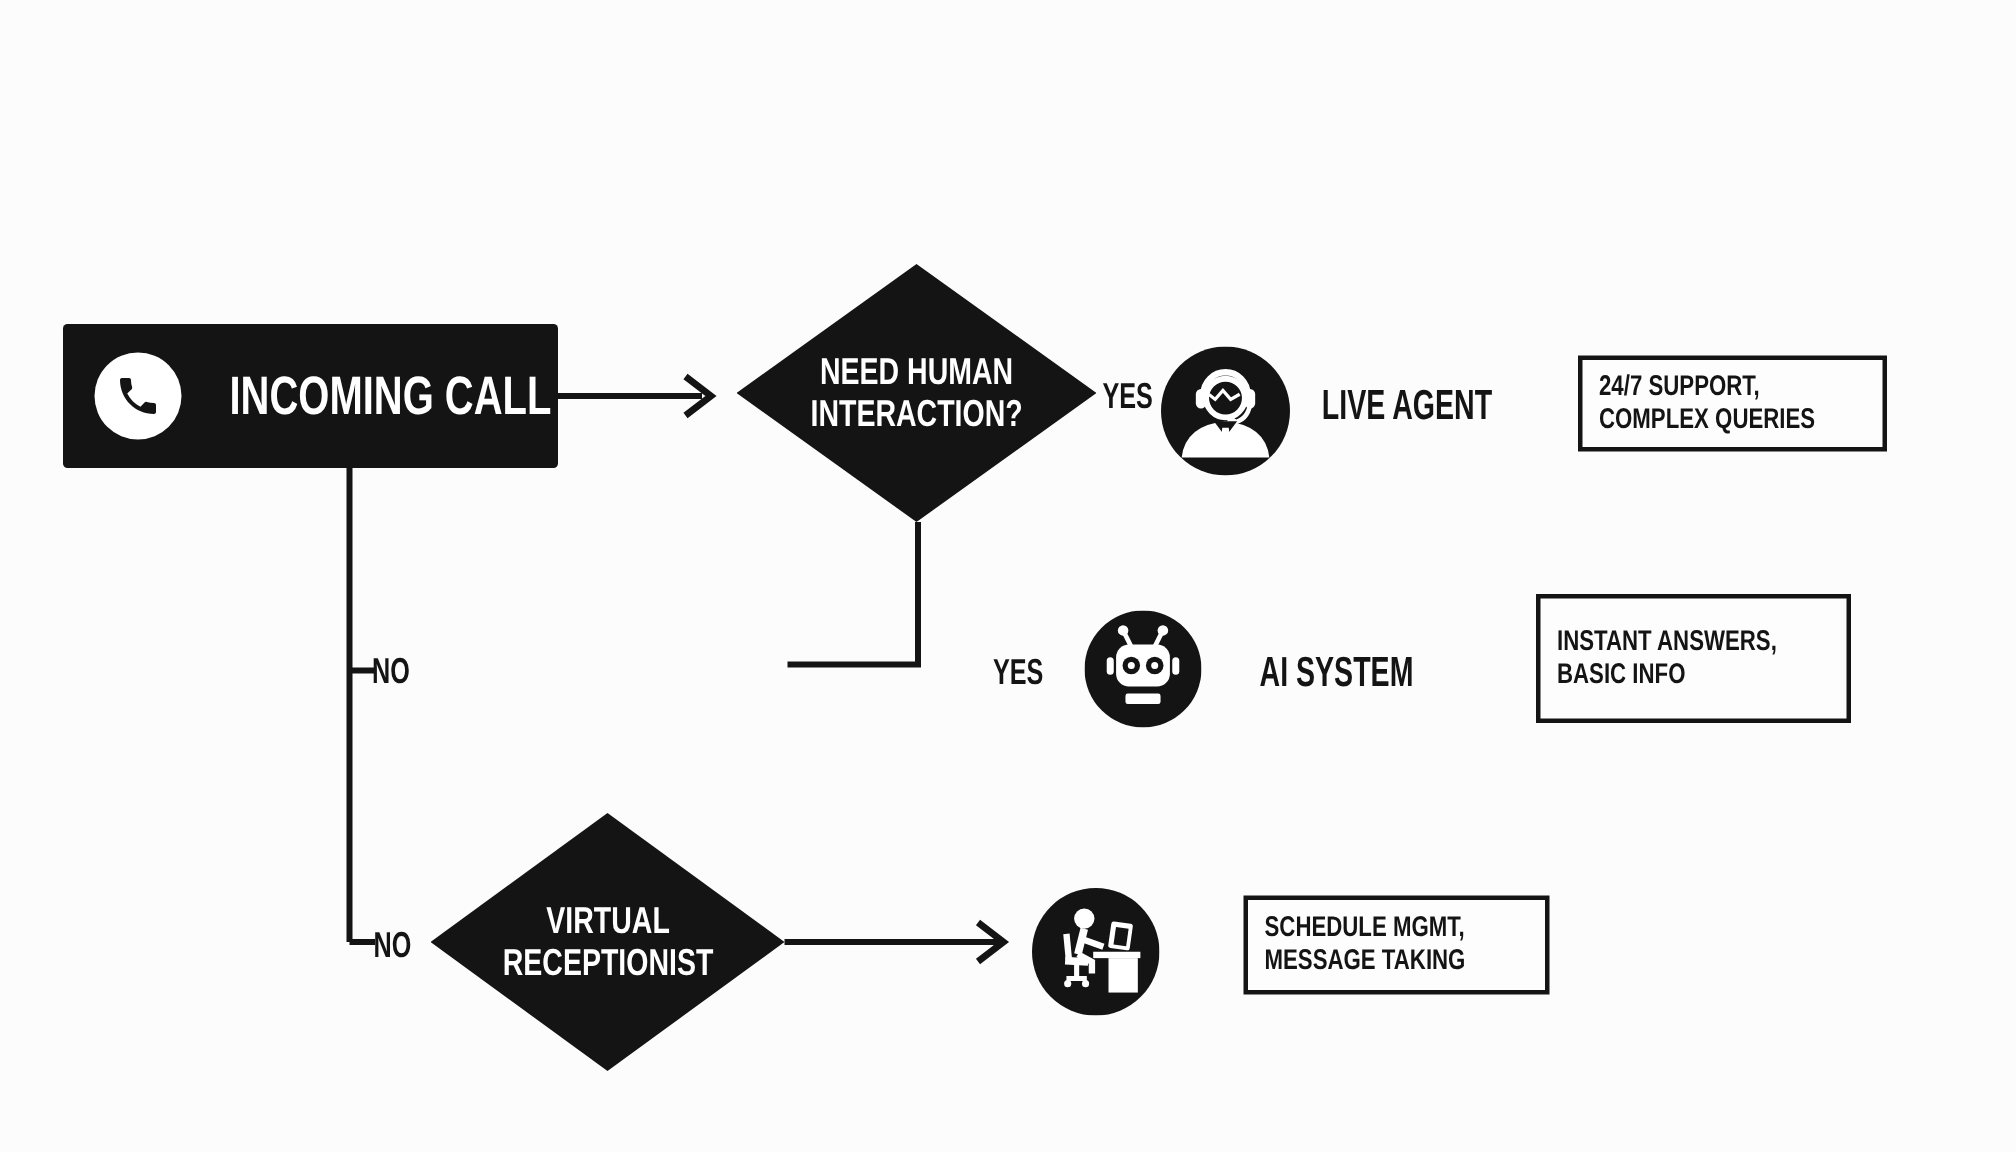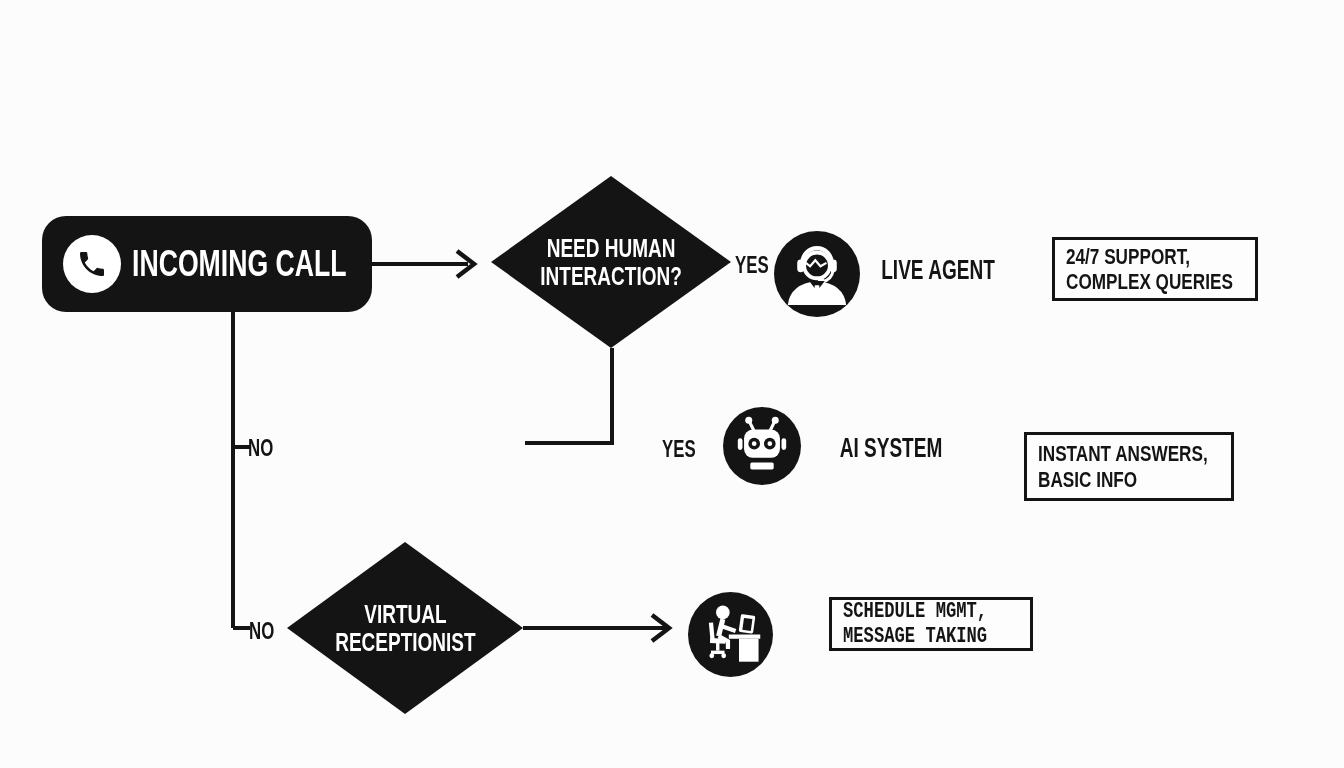--- a/index.html
+++ b/index.html
@@ -11,21 +11,21 @@
   }
   .title{
     position:absolute;top:44px;left:0;width:100%;
     text-align:center;font-size:59px;line-height:1;white-space:nowrap;
   }
   .title .sq{display:inline-block;transform:scaleX(.69);transform-origin:center;letter-spacing:-1px;}
   svg.connectors{position:absolute;left:0;top:0;z-index:1;}
   .node,.diamond,.edge-label,.side-label,.outcome-box,.icon-circle{position:absolute;z-index:2;}
   .start-node{
     left:42px;top:216px;width:330px;height:96px;background:#141414;
-    border-radius:24px;display:flex;align-items:center;gap:11px;
+    border-radius:3px;display:flex;align-items:center;gap:32px;
     padding-left:21px;box-sizing:border-box;
   }
   .phone-badge{
     width:58px;height:58px;border-radius:50%;background:#ffffff;
     display:flex;align-items:center;justify-content:center;flex:0 0 auto;
   }
   .start-label{
     color:#fff;font-size:36px;white-space:nowrap;
     transform:scaleX(.74);transform-origin:left center;
   }
@@ -48,26 +48,26 @@
   .no2{left:249px;top:619px;}
   .side-label{
     font-size:28px;line-height:1;white-space:nowrap;
     transform:translateX(-50%) scaleX(.68);
   }
   .lbl-agent{left:938px;top:256px;}
   .lbl-ai{left:891px;top:434px;}
   .outcome-box{
     border:3px solid #141414;background:#fdfdfd;box-sizing:border-box;
     display:flex;flex-direction:column;justify-content:center;
-    padding:6px 11px;font-size:22px;line-height:1.14;
+    padding:6px 11px;font-size:19px;line-height:1.14;
   }
   .outcome-box .bl{transform:scaleX(.78);transform-origin:left center;white-space:nowrap;}
   .box1{left:1052px;top:237px;width:206px;height:64px;}
-  .box2{left:1024px;top:432px;width:210px;height:69px;}
-  .box3{left:829px;top:597px;width:204px;height:54px;font-family:Liberation Mono, monospace;}
+  .box2{left:1024px;top:396px;width:210px;height:86px;}
+  .box3{left:829px;top:597px;width:204px;height:66px;}
   .icon-agent{left:774px;top:231px;}
   .icon-robot{left:723px;top:407px;}
   .icon-desk{left:688px;top:592px;}
 </style>
 </head>
 <body>
 
 <div class="canvas">
 
 

